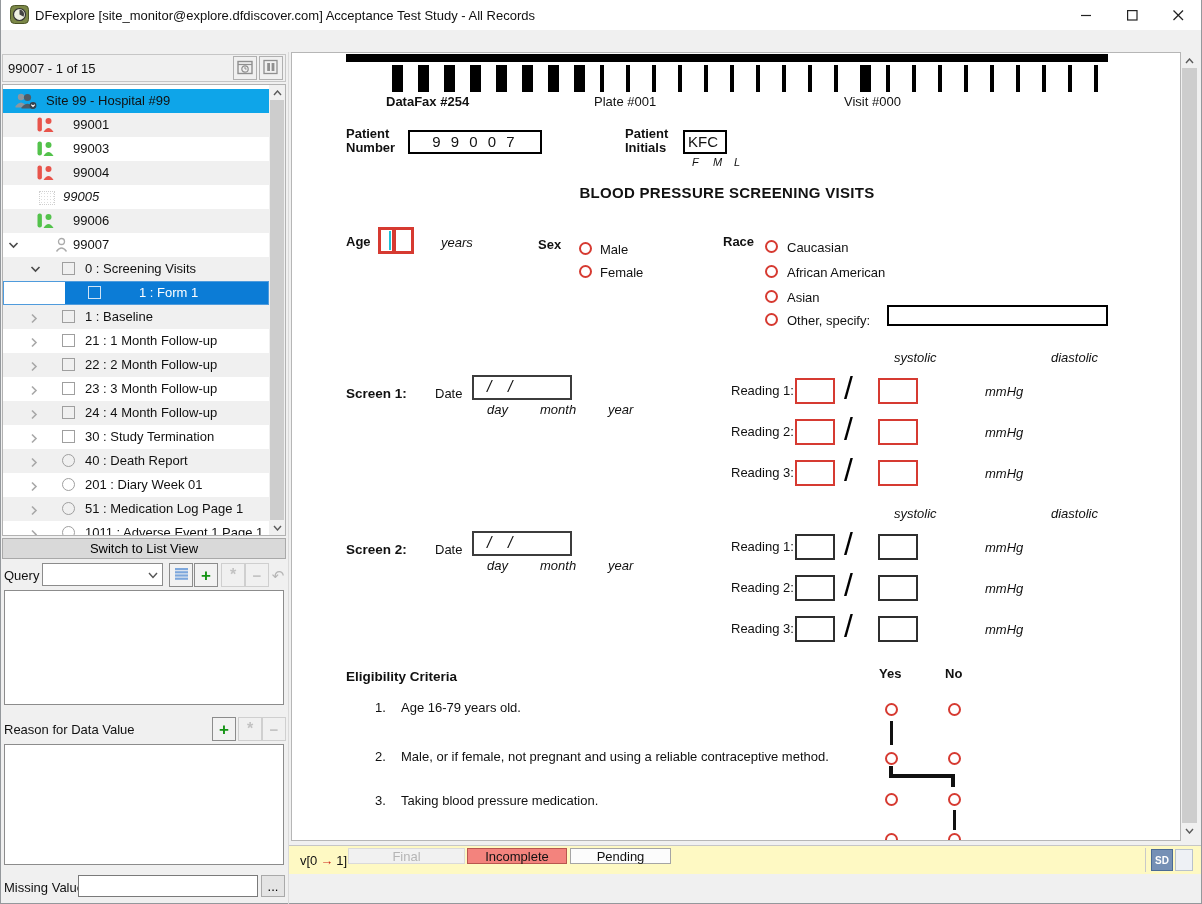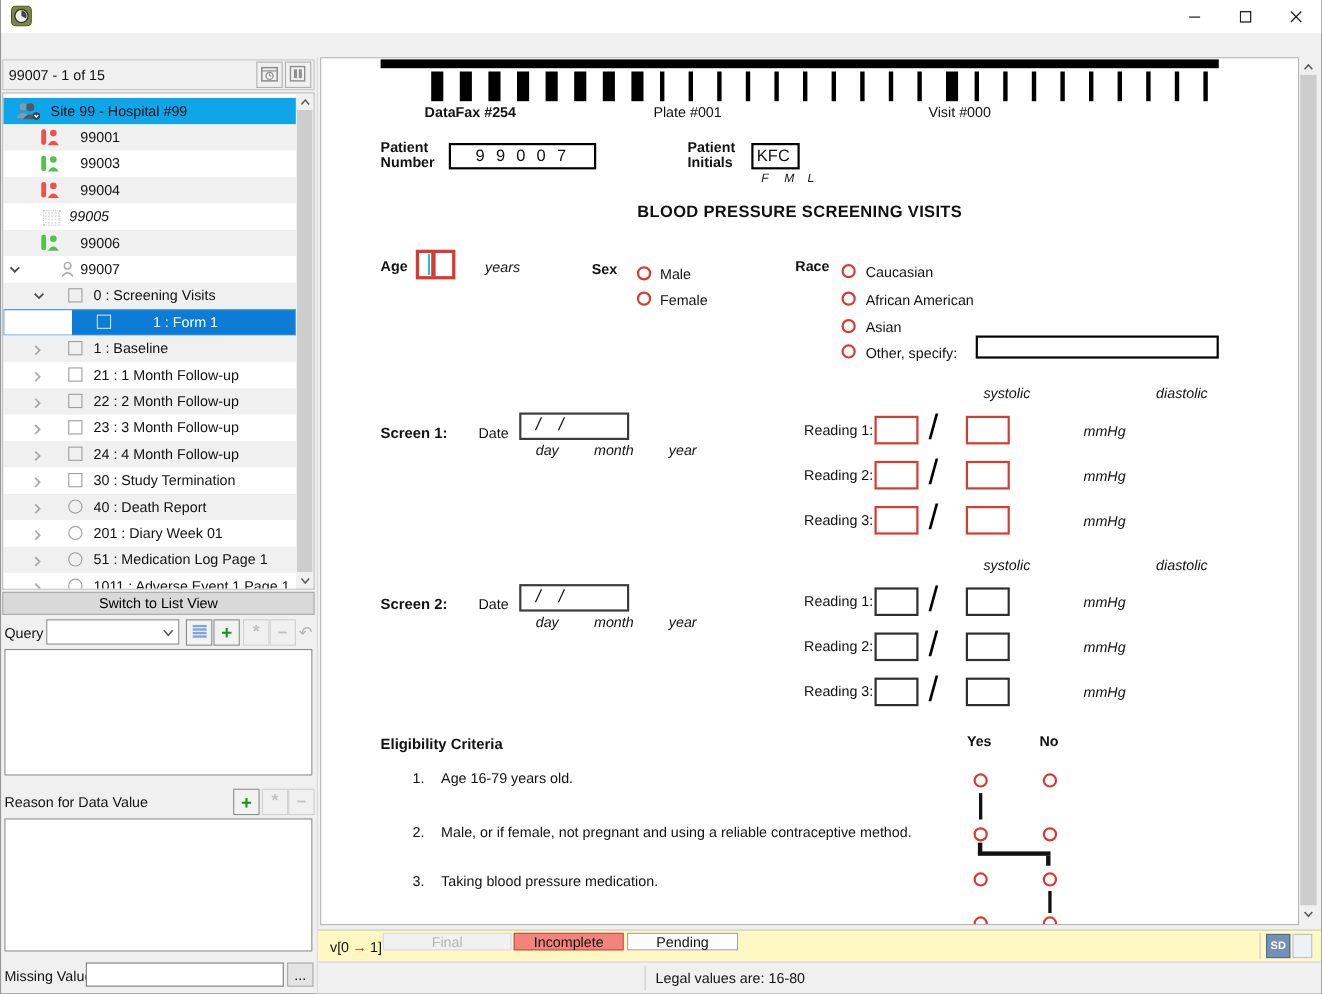--- a/index.html
+++ b/index.html
@@ -106,20 +106,21 @@
 <div class="window">
 
   <div class="titlebar">
     <span class="app-icon">
       <svg width="19" height="19">
           <rect x="0.5" y="0.5" width="18" height="18" rx="4" fill="#7b8747" stroke="#4c5527"></rect>
           <circle cx="9.5" cy="9.5" r="6" fill="#eef0e2" stroke="#333" stroke-width="1.2"></circle>
           <path d="M9.5 9.5 L9.5 4.5 A5 5 0 0 1 13.6 11.8 z" fill="#444"></path>
         </svg>
     </span>
+    <span class="title-text">DFexplore [site_monitor@explore.dfdiscover.com] Acceptance Test Study - All Records</span>
     <div class="win-controls">
       <div class="win-btn">
           <svg width="11" height="11">
             <line x1="0" y1="5.5" x2="10" y2="5.5" stroke="#222" stroke-width="1.2"></line>
           </svg>
         </div>
       <div class="win-btn">
           <svg width="11" height="11">
             <rect x="0.6" y="0.6" width="9.4" height="9.4" fill="none" stroke="#222" stroke-width="1.2"></rect>
           </svg>
@@ -535,18 +536,14 @@
       <span>v[0</span><span class="v-arrow" id="v-arrow" style="color: rgb(204, 36, 24);">→</span><span>1]</span>
     </span>
     <button class="fbtn btn-final">Final</button>
     <button class="fbtn btn-incomplete">Incomplete</button>
     <button class="fbtn btn-pending">Pending</button>
     <div class="sd-sep"></div>
     <button class="sd-btn">SD</button>
     <button class="blank-btn"></button>
   </div>
 
-  <div class="status-bar">
-    <div class="status-sep"></div>
-    <span class="status-text">Legal values are: 16-80</span>
-  </div>
 
 </div>
 
 </body></html>

